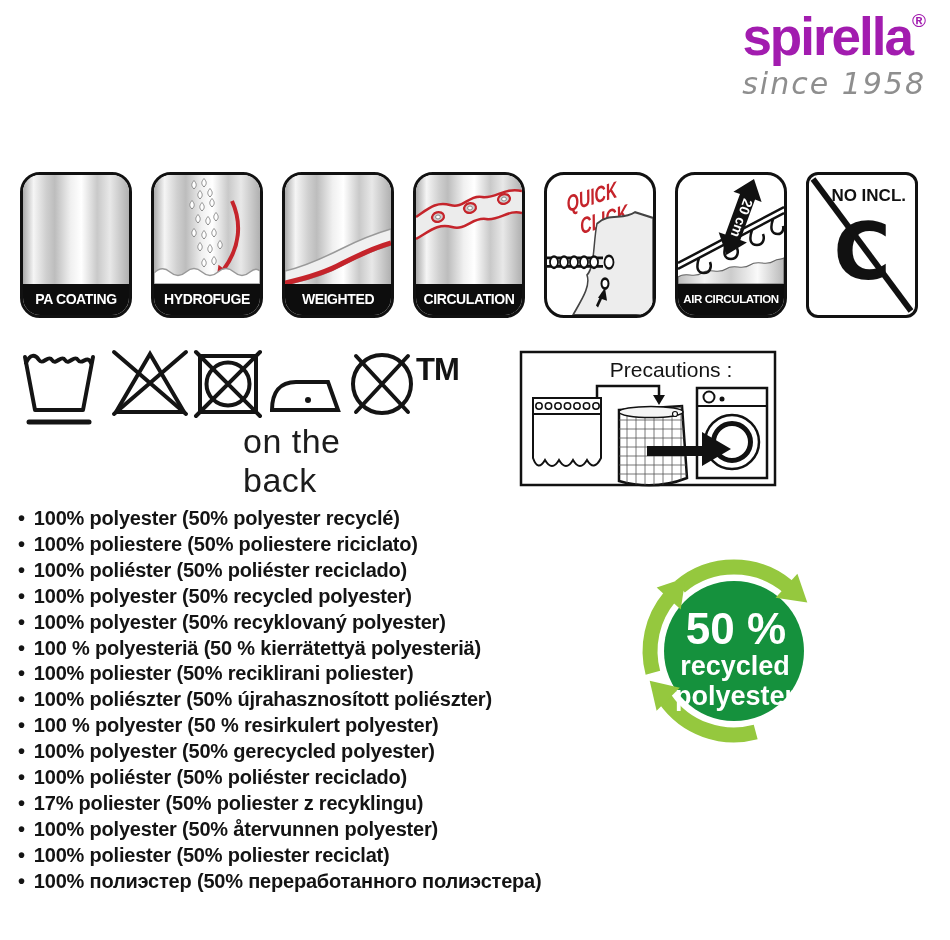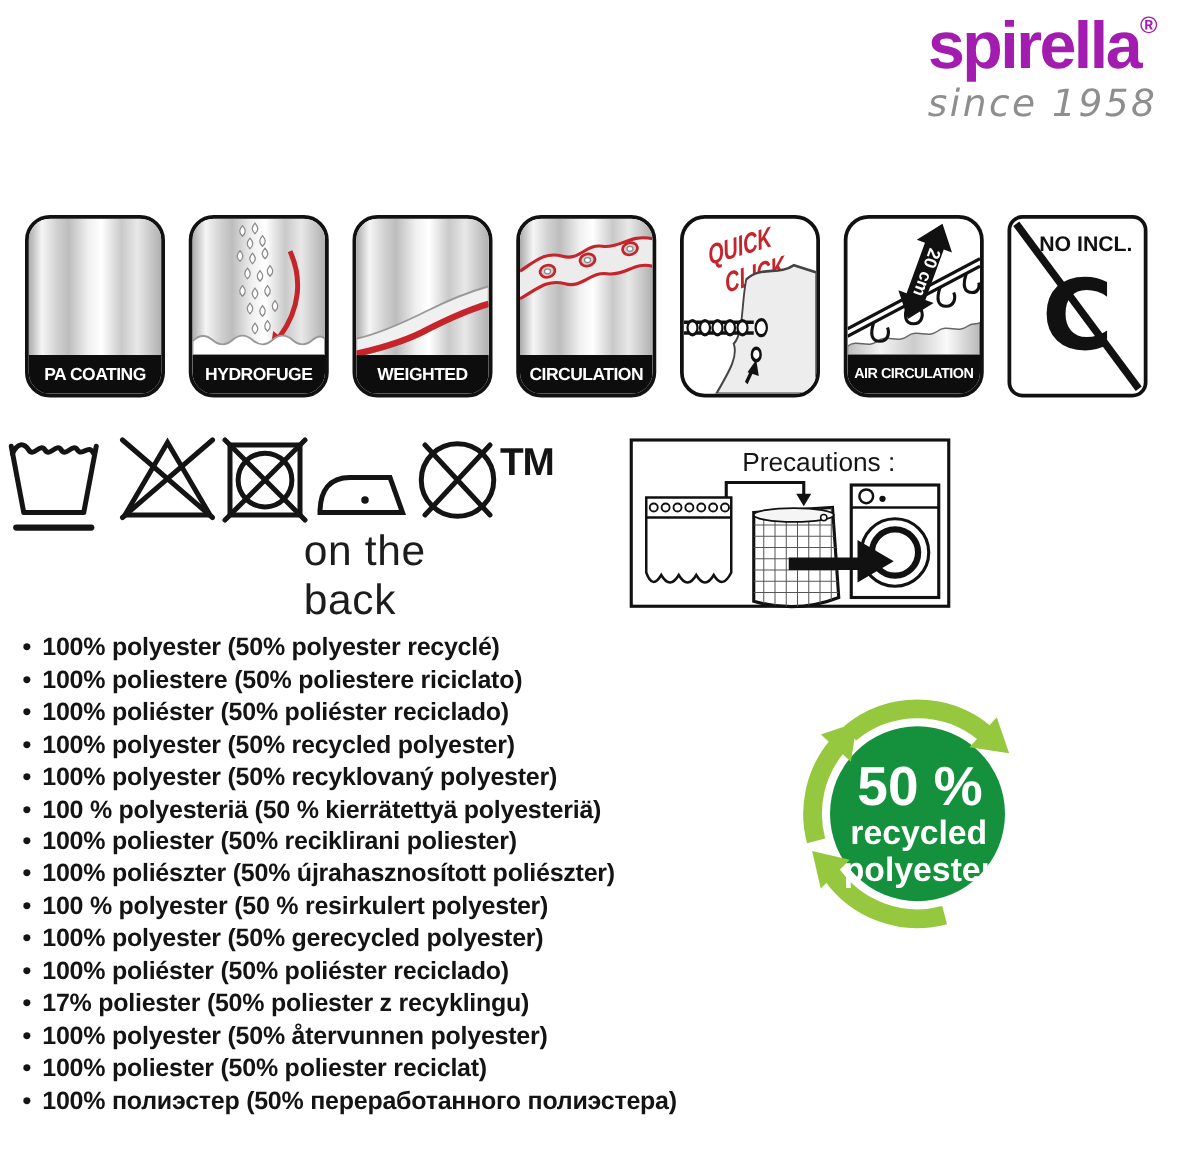--- a/index.html
+++ b/index.html
@@ -21,26 +21,26 @@
   .card .art{flex:1;position:relative;}
   .card .art svg{display:block;width:100%;height:100%;}
   .card .bar{background:#0d0d0d;color:#fff;font-weight:bold;text-align:center;
              display:flex;flex-direction:column;justify-content:center;
              height:31px;font-size:14px;letter-spacing:-0.4px;line-height:1.05;}
   .card .bar.two{height:42px;font-size:13.5px;}
   .card .bar.small{font-size:11.5px;}
   .card.noincl{border-radius:12px;}
 
   
-  .care{position:absolute;left:0;top:348px;}
+  .care{position:absolute;left:16px;top:348px;}
   .care-note{position:absolute;left:243px;top:422px;width:160px;font-size:34px;color:#1c1c1c;
              letter-spacing:0.5px;}
 
   
-  .precautions{position:absolute;left:503px;top:350px;}
+  .precautions{position:absolute;left:519px;top:350px;}
 
   
   ul.materials{position:absolute;left:18px;top:506px;margin:0;padding:0;list-style:none;}
   ul.materials li{font-size:20px;font-weight:bold;line-height:25.9px;letter-spacing:-0.2px;
                   white-space:nowrap;color:#141414;}
   ul.materials li::before{content:"•";margin-right:9px;font-size:20px;}
 
   
   .badge{position:absolute;left:639px;top:556px;width:192px;height:196px;}
 </style>

